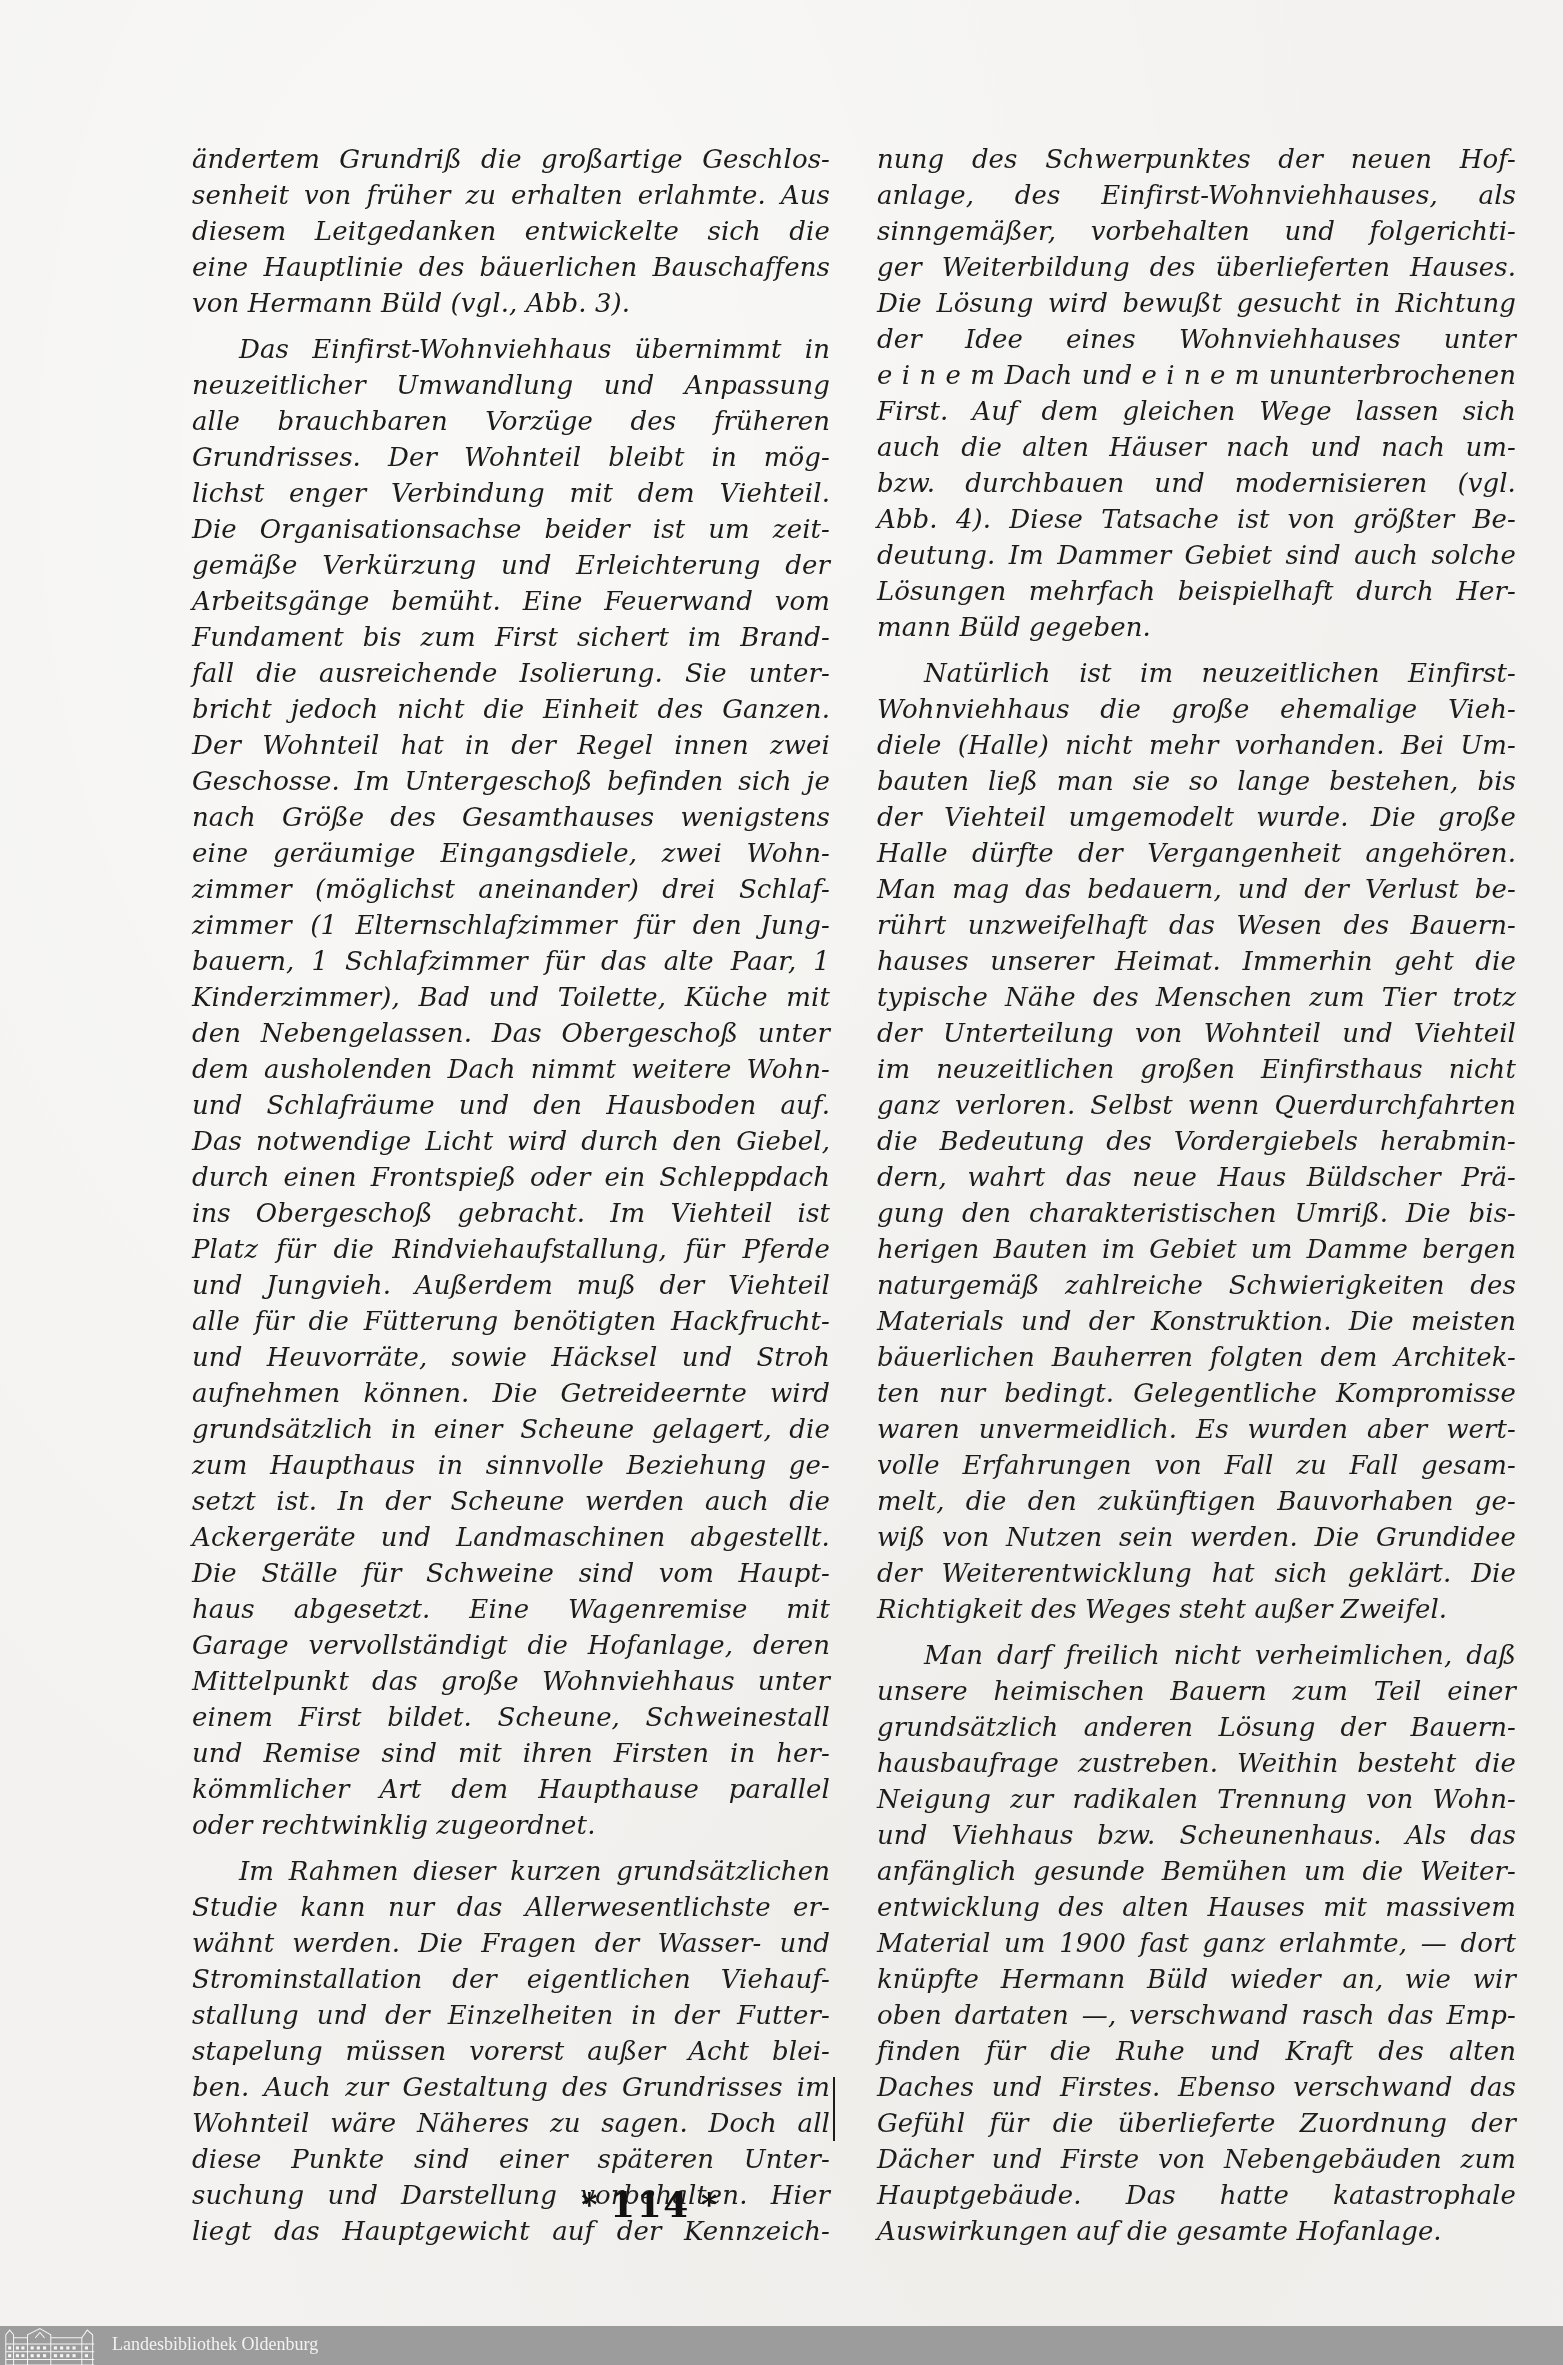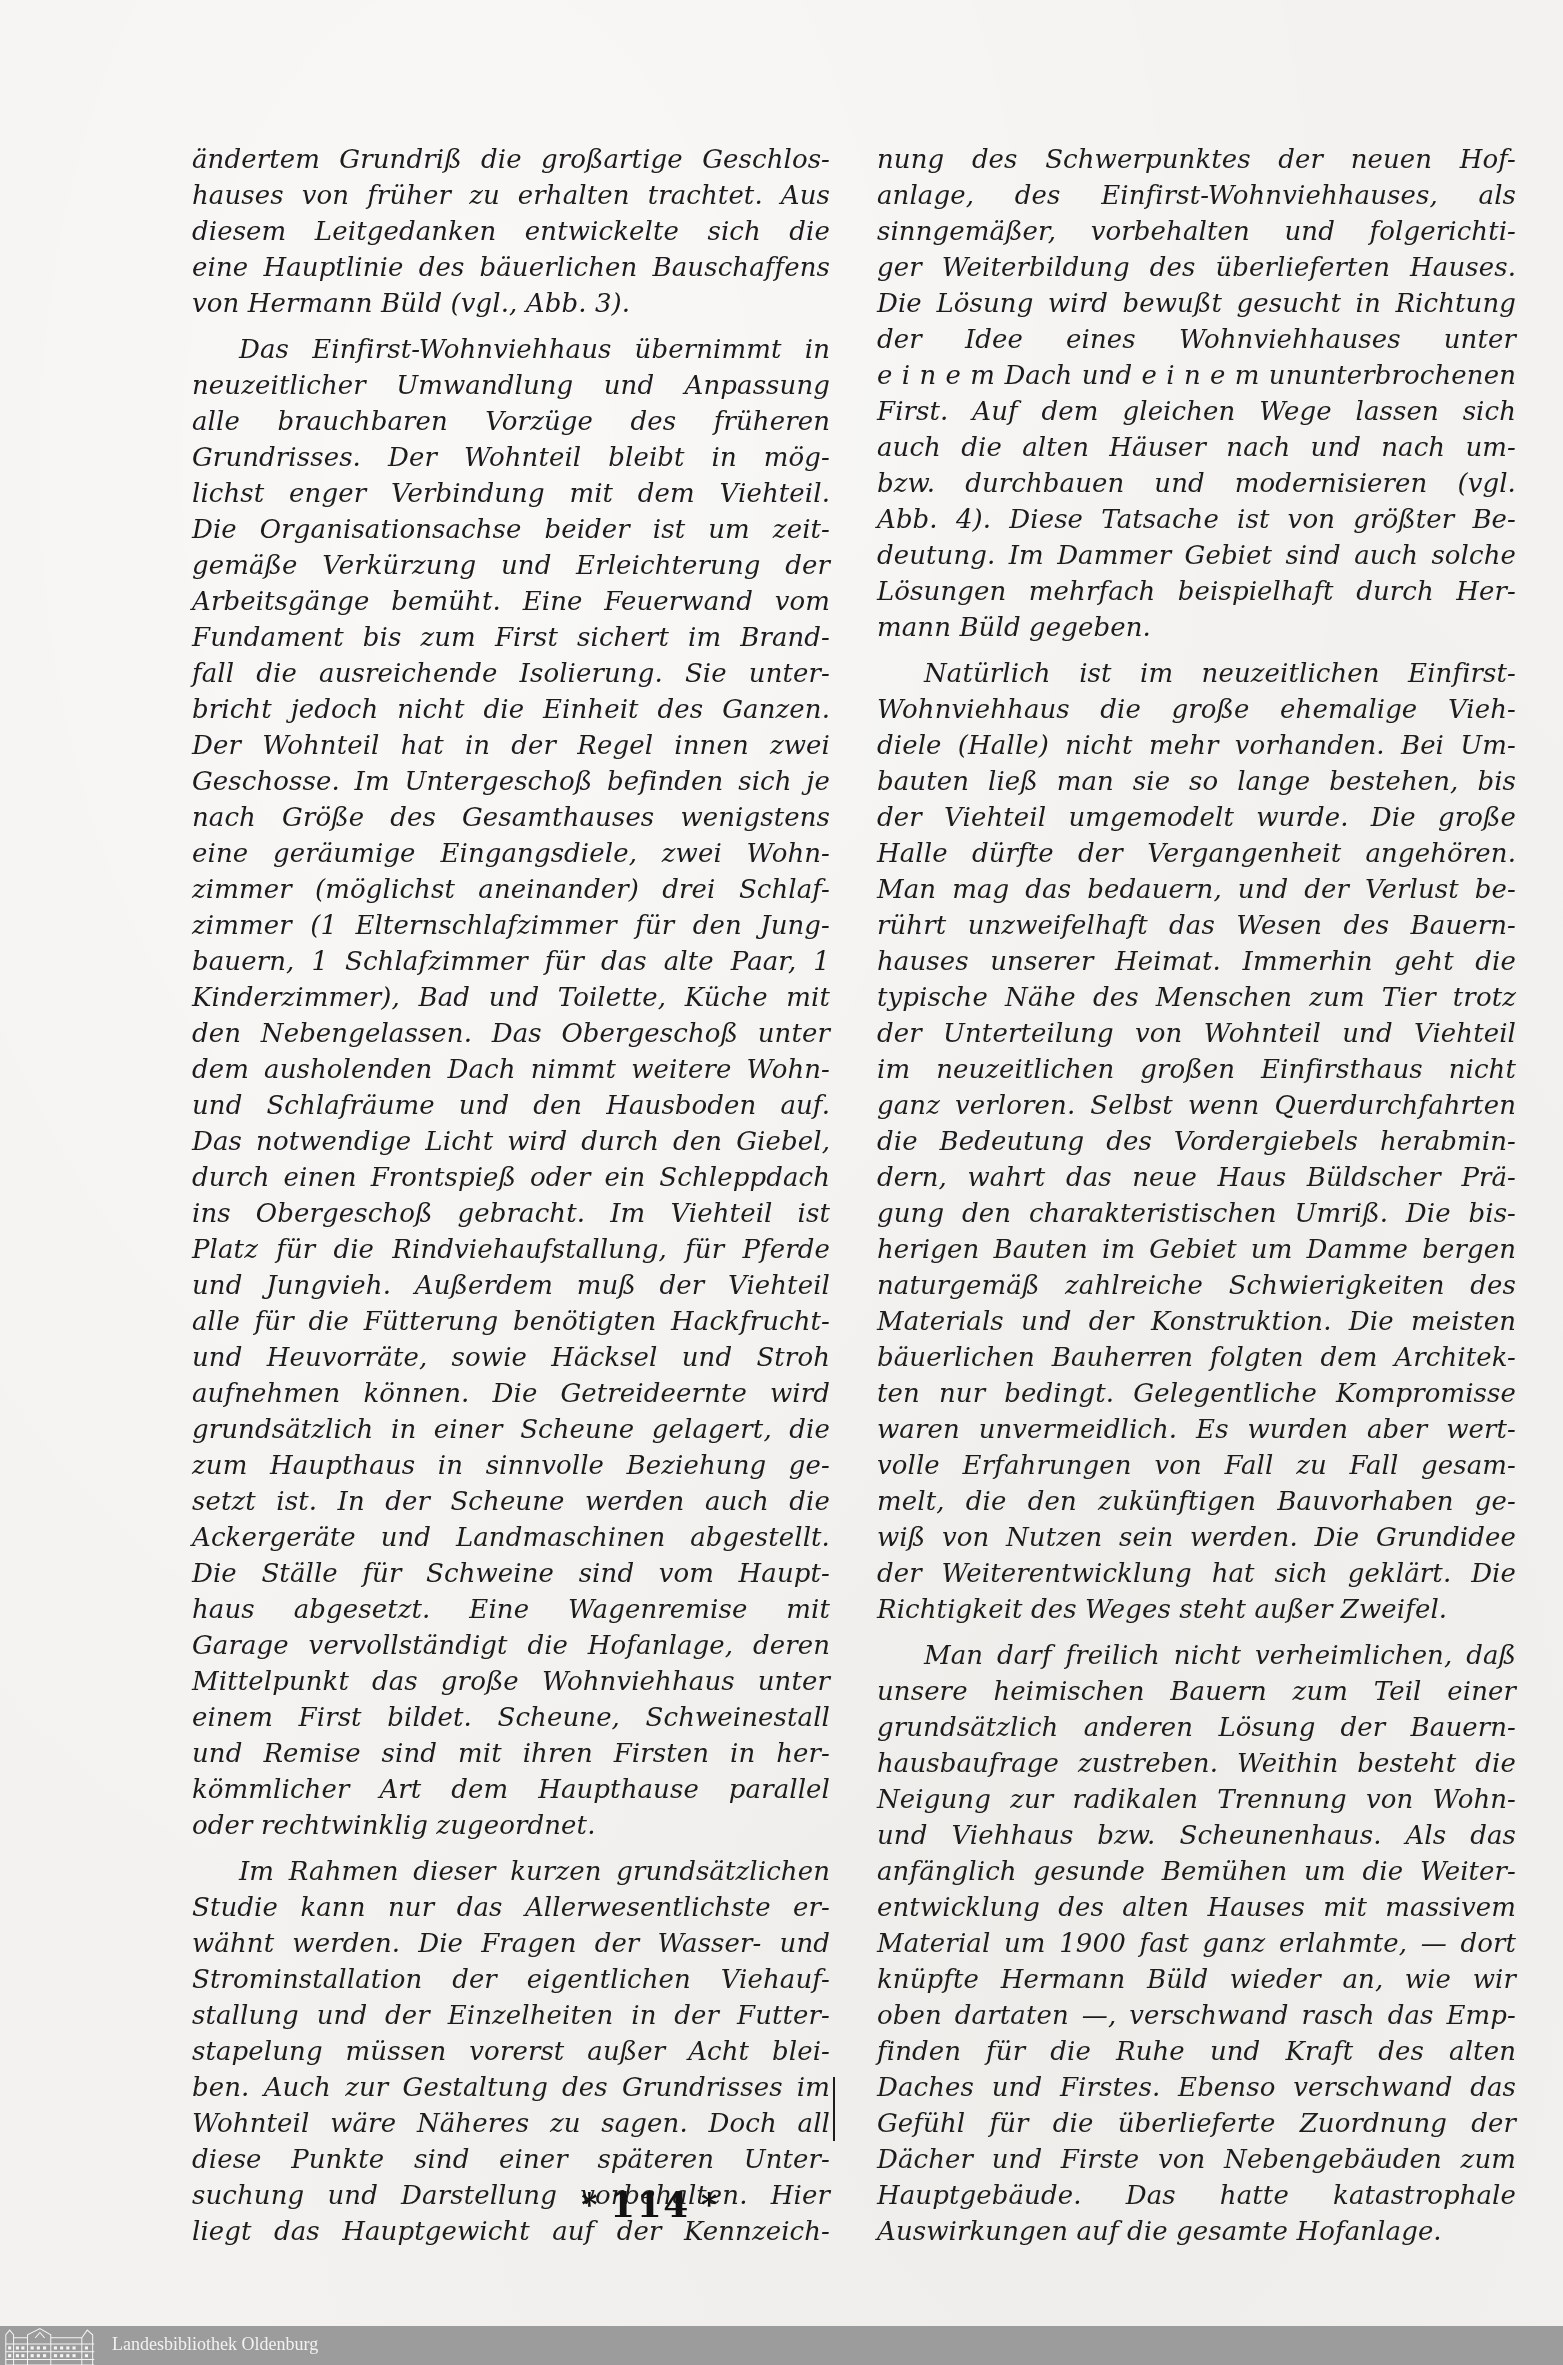--- a/index.html
+++ b/index.html
@@ -56,21 +56,21 @@
   }
 </style>
 </head>
 <body>
 
 <div class="page-bg"></div>
 
 <div class="column col-left">
     <div class="para">
       <span class="line">ändertem Grundriß die großartige Geschlos-</span>
-      <span class="line">hauses von früher zu erhalten trachtet. Aus</span>
+      <span class="line">senheit von früher zu erhalten erlahmte. Aus</span>
       <span class="line">diesem Leitgedanken entwickelte sich die</span>
       <span class="line">eine Hauptlinie des bäuerlichen Bauschaffens</span>
       <span class="line last">von Hermann Büld (vgl., Abb. 3).</span>
     </div>
     <div class="para">
       <span class="line indent">Das Einfirst-Wohnviehhaus übernimmt in</span>
       <span class="line">neuzeitlicher Umwandlung und Anpassung</span>
       <span class="line">alle brauchbaren Vorzüge des früheren</span>
       <span class="line">Grundrisses. Der Wohnteil bleibt in mög-</span>
       <span class="line">lichst enger Verbindung mit dem Viehteil.</span>

